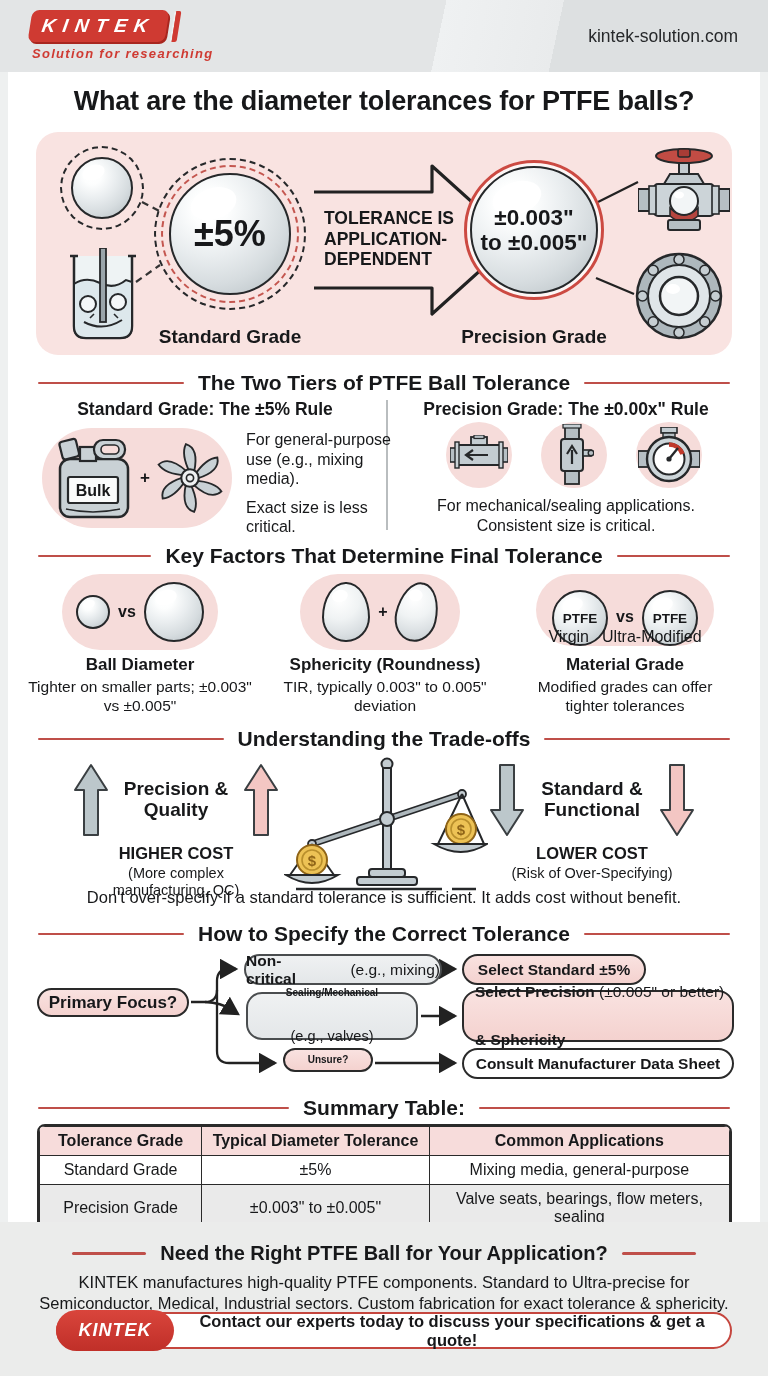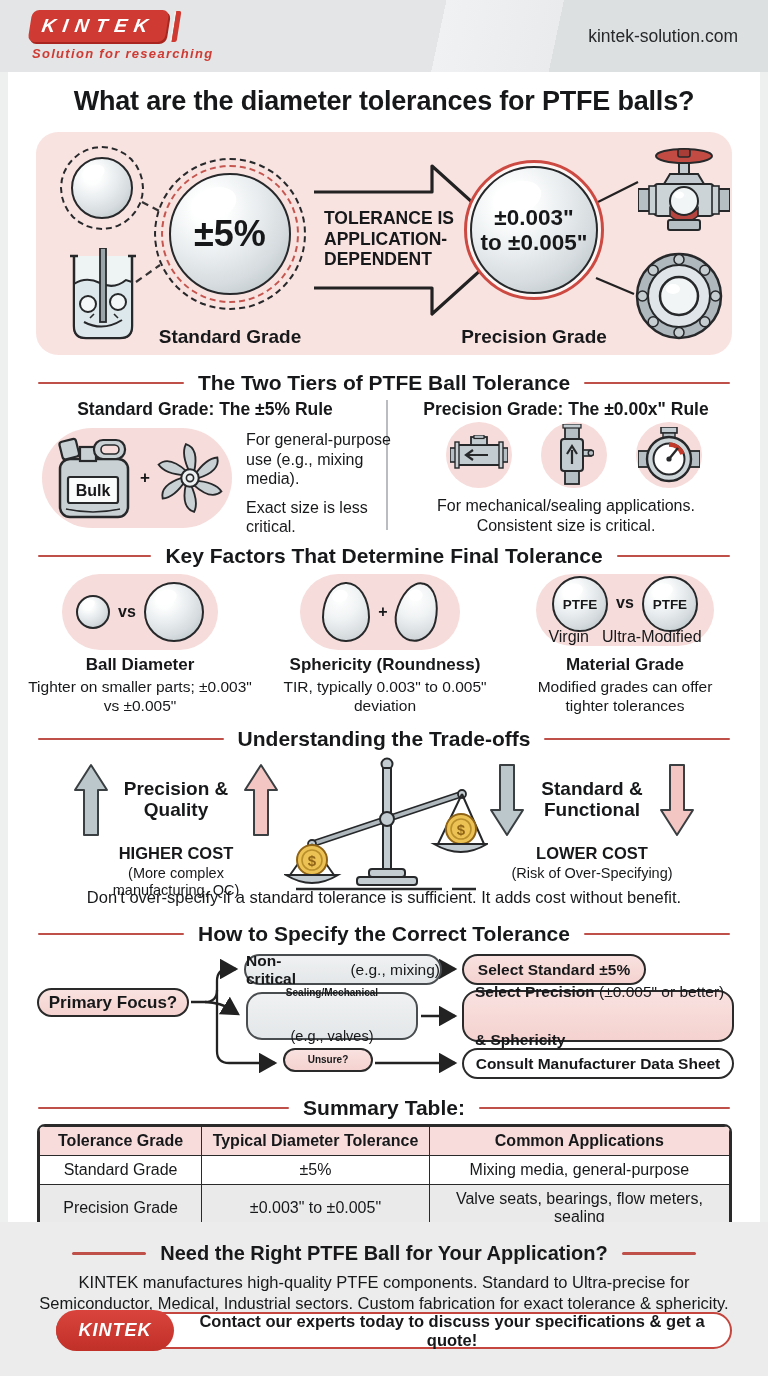--- a/index.html
+++ b/index.html
@@ -309,21 +309,21 @@
   <div class="factor-pill" style="left:62px;top:574px;width:156px;height:76px;">
     <div class="ball" style="width:34px;height:34px;"></div>
     <span class="vs-txt">vs</span>
     <div class="ball" style="width:60px;height:60px;"></div>
   </div>
   <div class="factor-pill" style="left:300px;top:574px;width:160px;height:76px;">
     <div class="egg" style="width:48px;height:60px;"></div>
     <span class="vs-txt">+</span>
     <div class="egg" style="width:42px;height:60px;transform:rotate(13deg);"></div>
   </div>
-  <div class="factor-pill" style="left:536px;top:574px;width:178px;height:72px;align-items:flex-start;padding-top:2px;">
+  <div class="factor-pill" style="left:536px;top:574px;width:178px;height:72px;align-items:flex-start;padding-top:16px;">
     <div class="ball" style="width:56px;height:56px;">
       <div class="ball-txt" style="font-size:13.5px;">PTFE</div>
     </div>
     <span class="vs-txt" style="margin-top:18px;">vs</span>
     <div class="ball" style="width:56px;height:56px;">
       <div class="ball-txt" style="font-size:13.5px;">PTFE</div>
     </div>
   </div>
   <div class="ptfe-labels">
     <span>Virgin</span>

